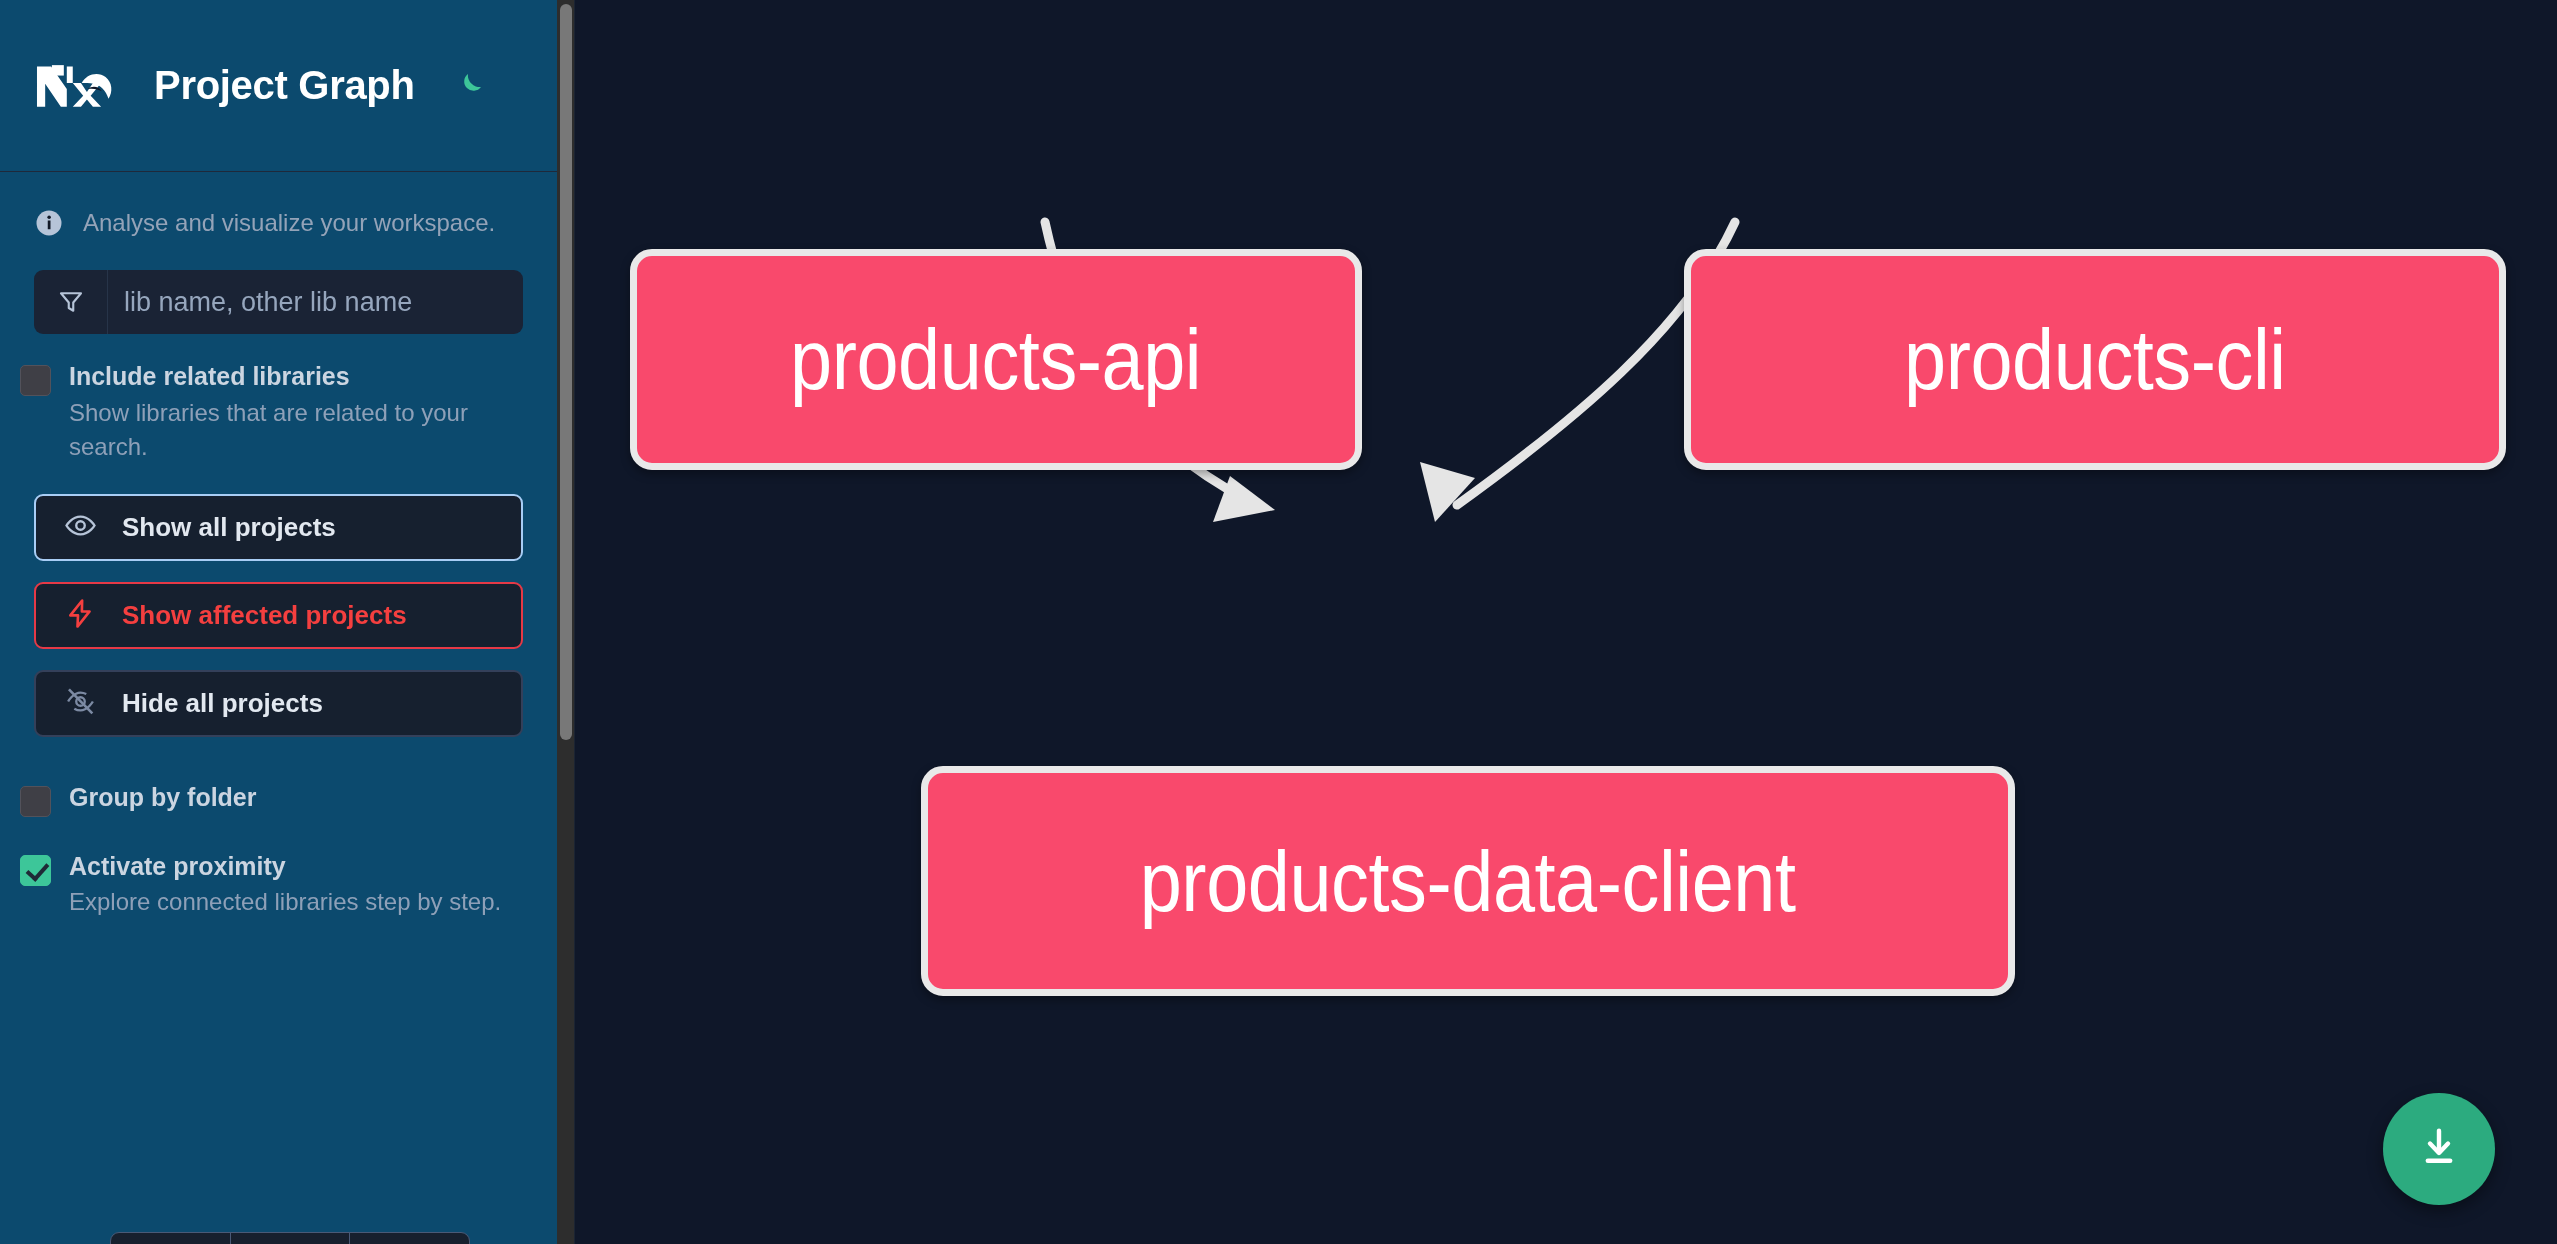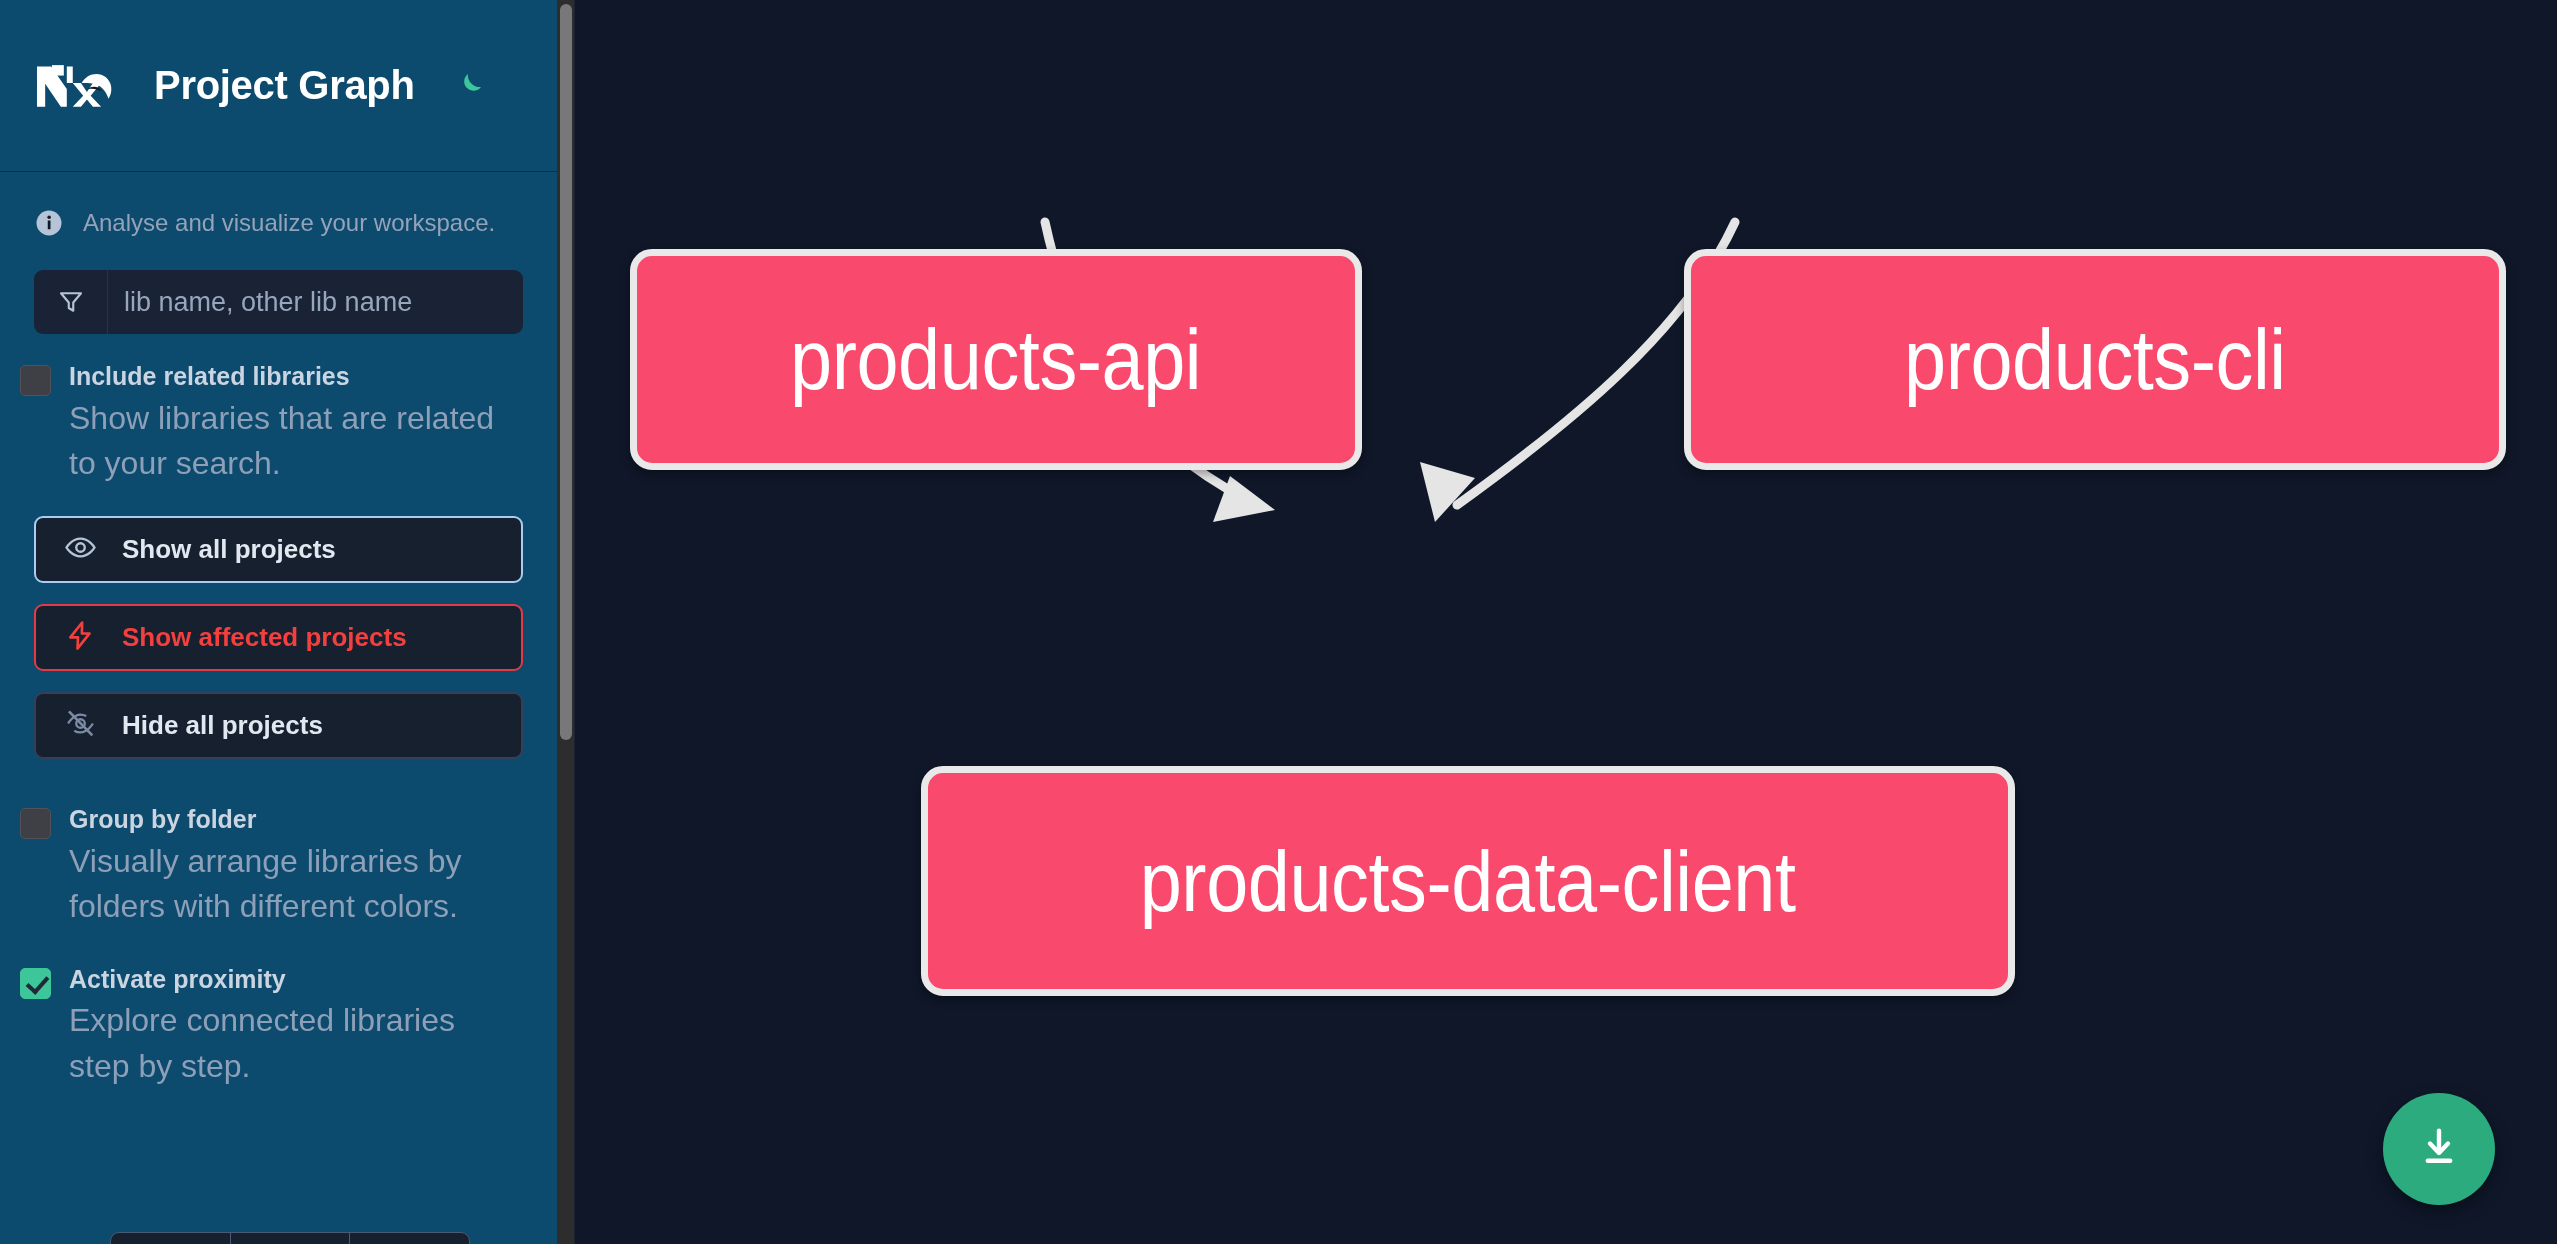--- a/index.html
+++ b/index.html
@@ -112,21 +112,21 @@
   }
   .check-text { margin-left: 18px; }
   .check-title {
     color: #cbd5e1;
     font-size: 25px;
     font-weight: 700;
     line-height: 1.3;
   }
   .check-desc {
     color: #8ea0b8;
-    font-size: 32px;
+    font-size: 24px;
     line-height: 1.42;
     margin-top: 3px;
     max-width: 435px;
   }
 
   
   .actions { padding: 30px 34px 0 34px; display: flex; flex-direction: column; gap: 21px; }
   .act-btn {
     height: 67px;
     display: flex;
@@ -309,21 +309,20 @@
             </svg>
           </span>
           <span class="lbl">Hide all projects</span>
         </div>
       </div>
 
       <div class="check-row" style="padding-top:44px;">
         <span class="cbox"></span>
         <span class="check-text">
           <div class="check-title">Group by folder</div>
-          <div class="check-desc">Visually arrange libraries by folders with different colors.</div>
         </span>
       </div>
 
       <div class="check-row" style="padding-top:33px;">
         <span class="cbox checked"></span>
         <span class="check-text">
           <div class="check-title">Activate proximity</div>
           <div class="check-desc">Explore connected libraries step by step.</div>
         </span>
       </div>

